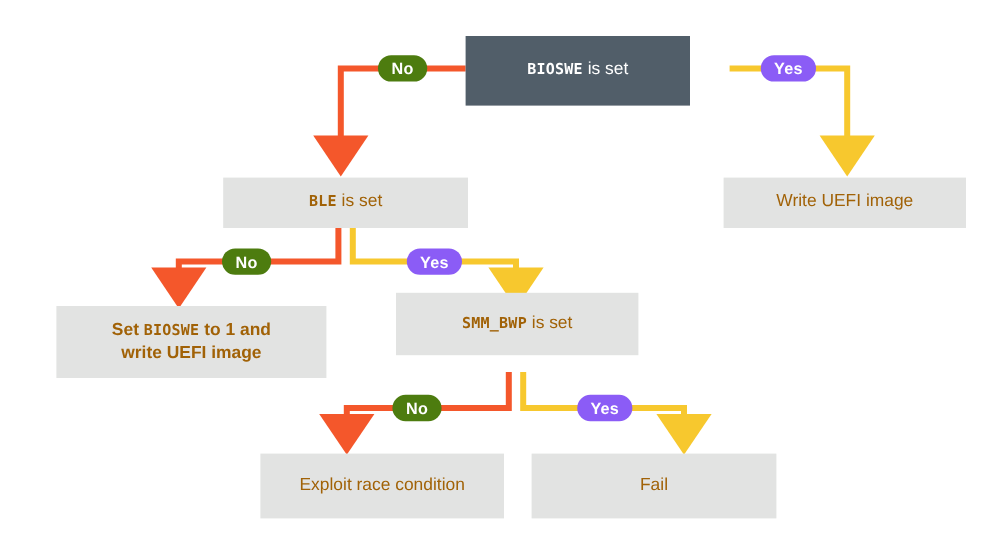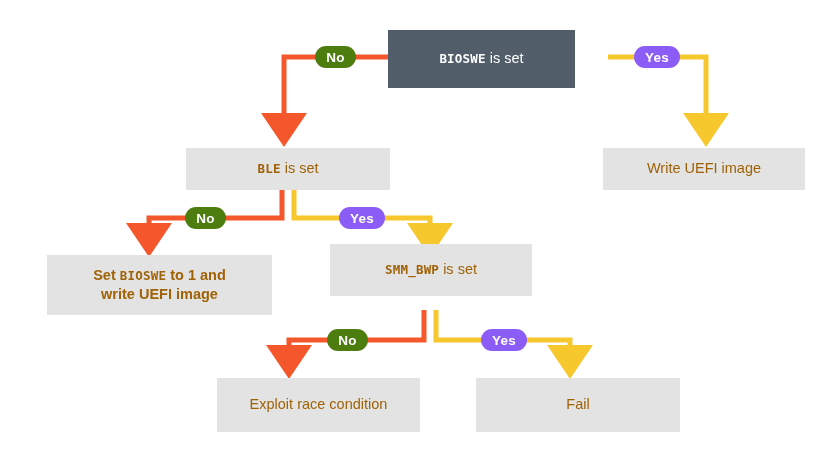--- a/index.html
+++ b/index.html
@@ -122,21 +122,21 @@
   </div>
 
   <div class="node node-box" style="left:330px; top:244px; width:202px; height:52px;">
     <span class="label"><span class="mono">SMM_BWP</span><span>  is set</span></span>
   </div>
 
   <div class="node node-box" style="left:187px; top:378px; width:203px; height:54px;margin-left:30px;">
     <span class="label">Exploit race condition</span>
   </div>
 
-  <div class="node node-box" style="left:476px; top:378px; width:204px; height:54px;">
+  <div class="node node-box" style="left:443px; top:378px; width:204px; height:54px;">
     <span class="label">Fail</span>
   </div>
 
   <div class="badge badge-no" style="left:315px; top:46px; width:41px;">
     <span>No</span>
   </div>
 
   <div class="badge badge-yes" style="left:634px; top:46px; width:46px;">
     <span>Yes</span>
   </div>

